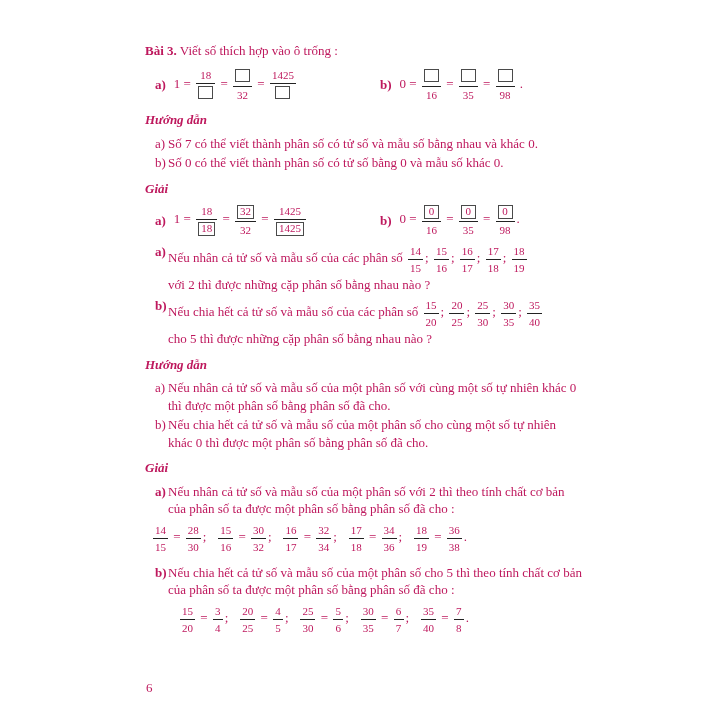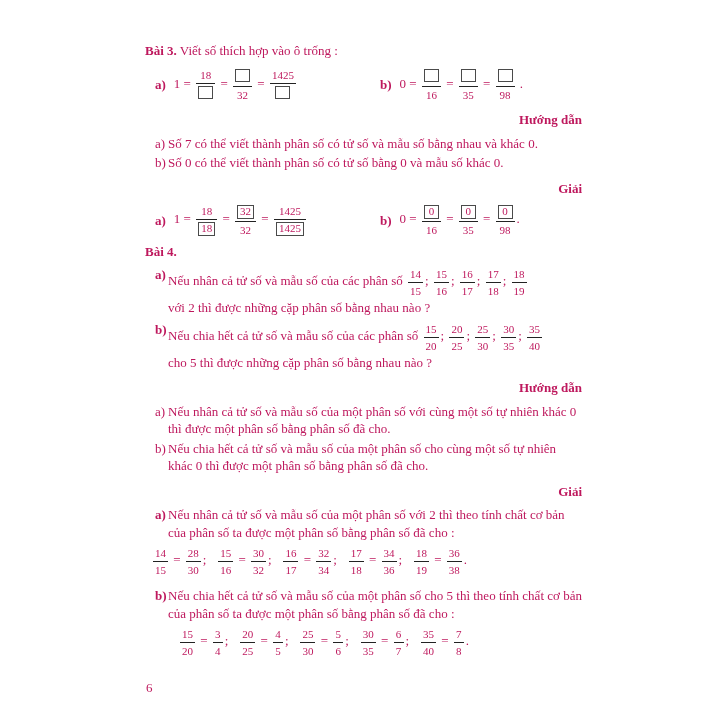--- a/index.html
+++ b/index.html
@@ -20,22 +20,23 @@
   }
   .content {
     position: absolute;
     left: 145px; top: 42px;
     width: 437px;
   }
   .bold { font-weight: bold; }
   .ex-head { margin: 0 0 7px 0; }
   .ex-head.ex4 { margin: 2px 0 6px 0; }
   .sec-title {
-    text-align: right;
+    text-align: left;
     font-weight: bold;
+    font-style: italic;
     margin: 8px 0 6px 0;
   }
   .li { display: flex; margin: 0 0 2px 0; }
   .li .lbl { flex: none; width: 23px; padding-left: 10px; }
   .li .li-body { flex: 1; }
   .li.q { margin-bottom: 4px; }
   .eq-pair { display: flex; align-items: center; margin: 2px 0 5px 0; }
   .eq-col { display: flex; align-items: center; }
   .eq-col.first { flex: none; width: 225px; }
   .eq-col .lbl { margin: 0 8px 0 10px; }
@@ -100,21 +101,20 @@
       <div class="eq-col first">
         <b class="lbl bold">a)</b>
         <span class="eq"><span>1 = </span><span class="frac"><span class="fnum"><span class="fval">18</span></span><span class="fden"><span class="fval fbox">18</span></span></span><span> = </span><span class="frac"><span class="fnum"><span class="fval fbox">32</span></span><span class="fden"><span class="fval">32</span></span></span><span> = </span><span class="frac"><span class="fnum"><span class="fval">1425</span></span><span class="fden"><span class="fval fbox">1425</span></span></span></span>
       </div>
       <div class="eq-col">
         <b class="lbl bold">b)</b>
         <span class="eq"><span>0 = </span><span class="frac"><span class="fnum"><span class="fval fbox">0</span></span><span class="fden"><span class="fval">16</span></span></span><span> = </span><span class="frac"><span class="fnum"><span class="fval fbox">0</span></span><span class="fden"><span class="fval">35</span></span></span><span> = </span><span class="frac"><span class="fnum"><span class="fval fbox">0</span></span><span class="fden"><span class="fval">98</span></span></span><span>.</span></span>
       </div>
     </div>
 
-    <p class="ex-head ex4"><b class="bold">Bài 4.</b></p>
 
     <div class="li q">
       <b class="lbl bold">a)</b>
       <div class="li-body"><span>Nếu nhân cả tử số và mẫu số của các phân số </span><span class="frac"><span class="fnum"><span class="fval">14</span></span><span class="fden"><span class="fval">15</span></span></span><span>; </span><span class="frac"><span class="fnum"><span class="fval">15</span></span><span class="fden"><span class="fval">16</span></span></span><span>; </span><span class="frac"><span class="fnum"><span class="fval">16</span></span><span class="fden"><span class="fval">17</span></span></span><span>; </span><span class="frac"><span class="fnum"><span class="fval">17</span></span><span class="fden"><span class="fval">18</span></span></span><span>; </span><span class="frac"><span class="fnum"><span class="fval">18</span></span><span class="fden"><span class="fval">19</span></span></span><br><span>với 2 thì được những cặp phân số bằng nhau nào ?</span></div>
     </div>
     <div class="li q">
       <b class="lbl bold">b)</b>
       <div class="li-body"><span>Nếu chia hết cả tử số và mẫu số của các phân số </span><span class="frac"><span class="fnum"><span class="fval">15</span></span><span class="fden"><span class="fval">20</span></span></span><span>; </span><span class="frac"><span class="fnum"><span class="fval">20</span></span><span class="fden"><span class="fval">25</span></span></span><span>; </span><span class="frac"><span class="fnum"><span class="fval">25</span></span><span class="fden"><span class="fval">30</span></span></span><span>; </span><span class="frac"><span class="fnum"><span class="fval">30</span></span><span class="fden"><span class="fval">35</span></span></span><span>; </span><span class="frac"><span class="fnum"><span class="fval">35</span></span><span class="fden"><span class="fval">40</span></span></span><br><span>cho 5 thì được những cặp phân số bằng nhau nào ?</span></div>
     </div>
 

